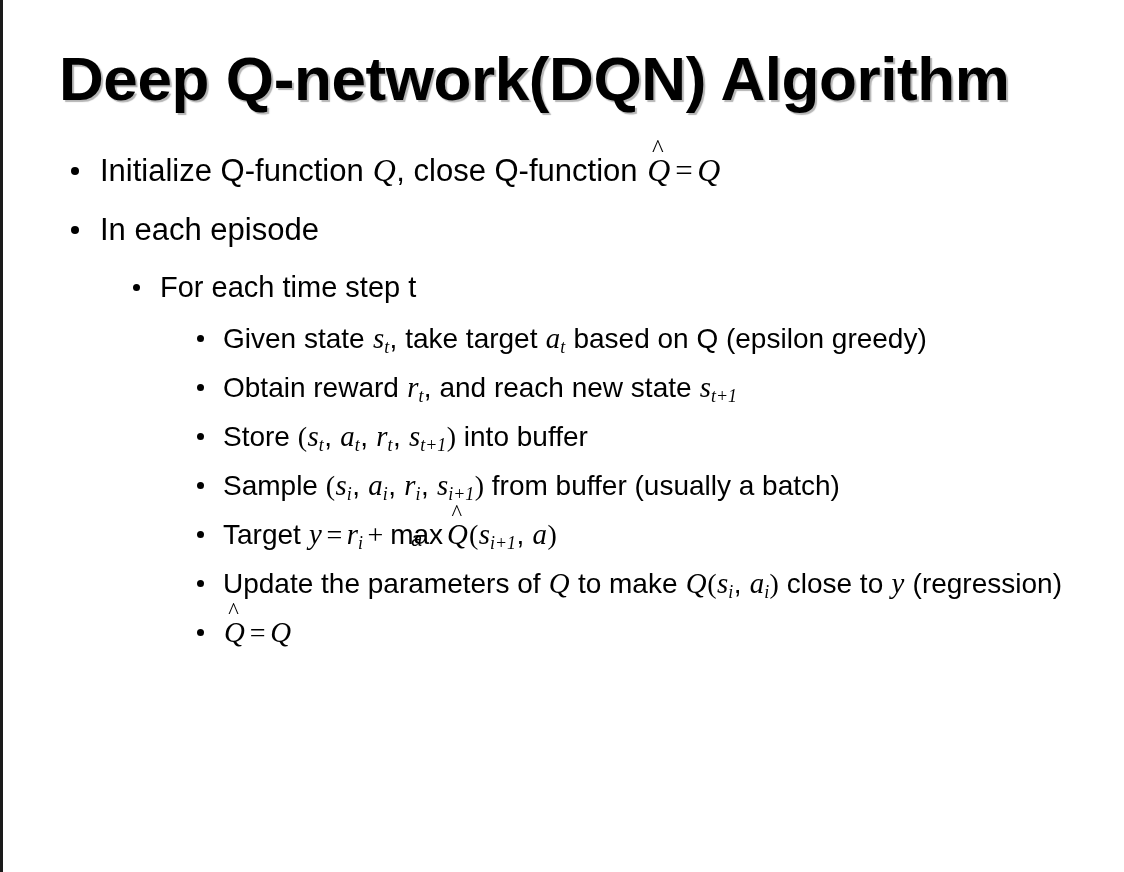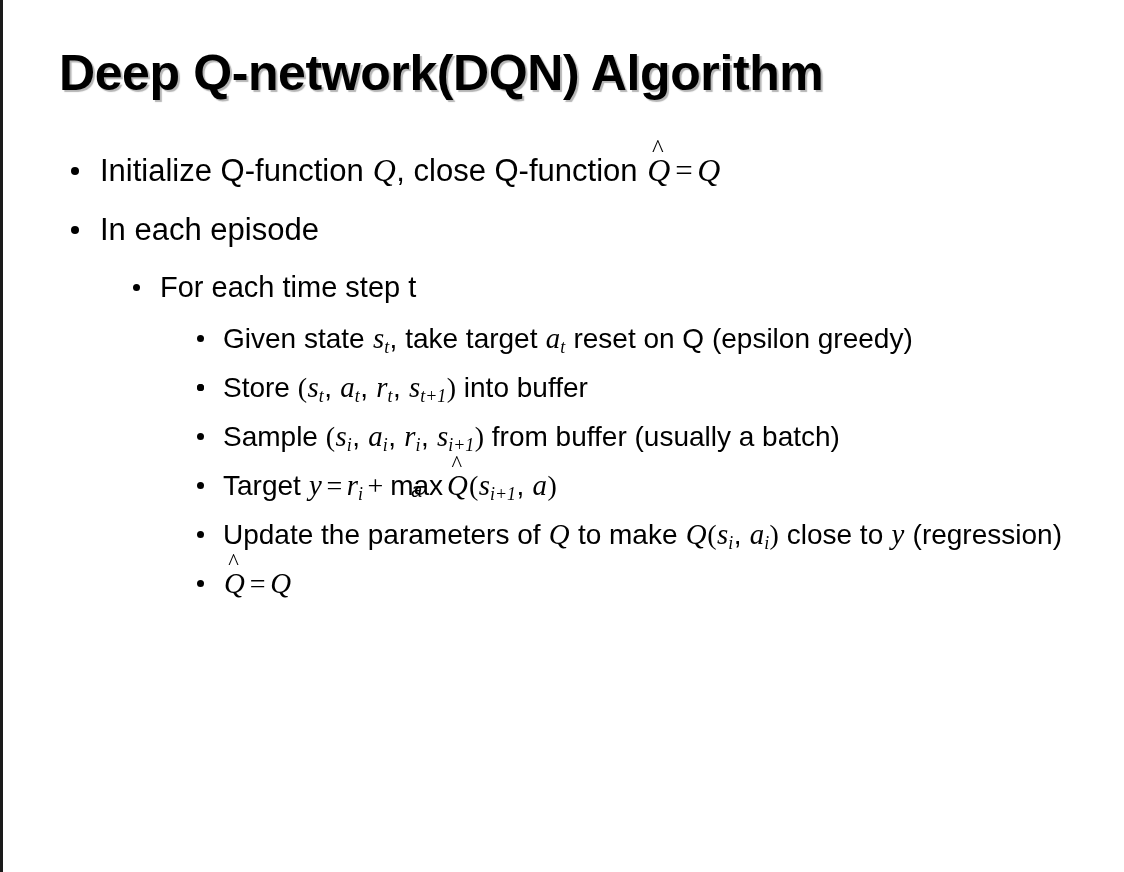--- a/index.html
+++ b/index.html
@@ -21,21 +21,21 @@
     background: #ffffff;
     box-sizing: border-box;
     border-left: 3px solid #1a1a1a;
   }
 
   
   #slide-title {
     position: absolute;
     left: 56px;
     top: 46px;
-    font-size: 50px;
+    font-size: 62px;
     font-weight: bold;
     letter-spacing: -0.4px;
     line-height: 1.08;
     color: #000000;
     text-shadow: 2px 2px 1px rgba(120,120,120,0.55);
     white-space: nowrap;
   }
 
   
   #body {
@@ -163,25 +163,26 @@
       <span class="txt">In each episode</span>
     </div>
 
     <div class="bullet lvl2">
       <span class="dot"></span>
       <span class="txt">For each time step t</span>
     </div>
 
     <div class="bullet lvl3">
       <span class="dot"></span>
-      <span class="txt"><span>Given state </span><span class="mi"><span>s</span><sub class="sb">t</sub></span><span>, take target </span><span class="mi"><span>a</span><sub class="sb">t</sub></span><span> reset on Q (epsilon greedy)</span></span>
-    </div>
-
-    <div class="bullet lvl3">
-      <span class="dot"></span>
+      <span class="txt"><span>Given state </span><span class="mi"><span>s</span><sub class="sb">t</sub></span><span>, take target </span><span class="mi"><span>a</span><sub class="sb">t</sub></span><span> based on Q (epsilon greedy)</span></span>
+    </div>
+
+    <div class="bullet lvl3">
+      <span class="dot"></span>
+      <span class="txt"><span>Obtain reward </span><span class="mi"><span>r</span><sub class="sb">t</sub></span><span>, and reach new state </span><span class="mi"><span>s</span><sub class="sb">t+1</sub></span></span>
     </div>
 
     <div class="bullet lvl3">
       <span class="dot"></span>
       <span class="txt"><span>Store </span><span class="paren">(</span><span class="mi"><span>s</span><sub class="sb">t</sub></span><span>, </span><span class="mi"><span>a</span><sub class="sb">t</sub></span><span>, </span><span class="mi"><span>r</span><sub class="sb">t</sub></span><span>, </span><span class="mi"><span>s</span><sub class="sb">t+1</sub></span><span class="paren">)</span><span> into buffer</span></span>
     </div>
 
     <div class="bullet lvl3">
       <span class="dot"></span>
       <span class="txt"><span>Sample </span><span class="paren">(</span><span class="mi"><span>s</span><sub class="sb">i</sub></span><span>, </span><span class="mi"><span>a</span><sub class="sb">i</sub></span><span>, </span><span class="mi"><span>r</span><sub class="sb">i</sub></span><span>, </span><span class="mi"><span>s</span><sub class="sb">i+1</sub></span><span class="paren">)</span><span> from buffer (usually a batch)</span></span>

